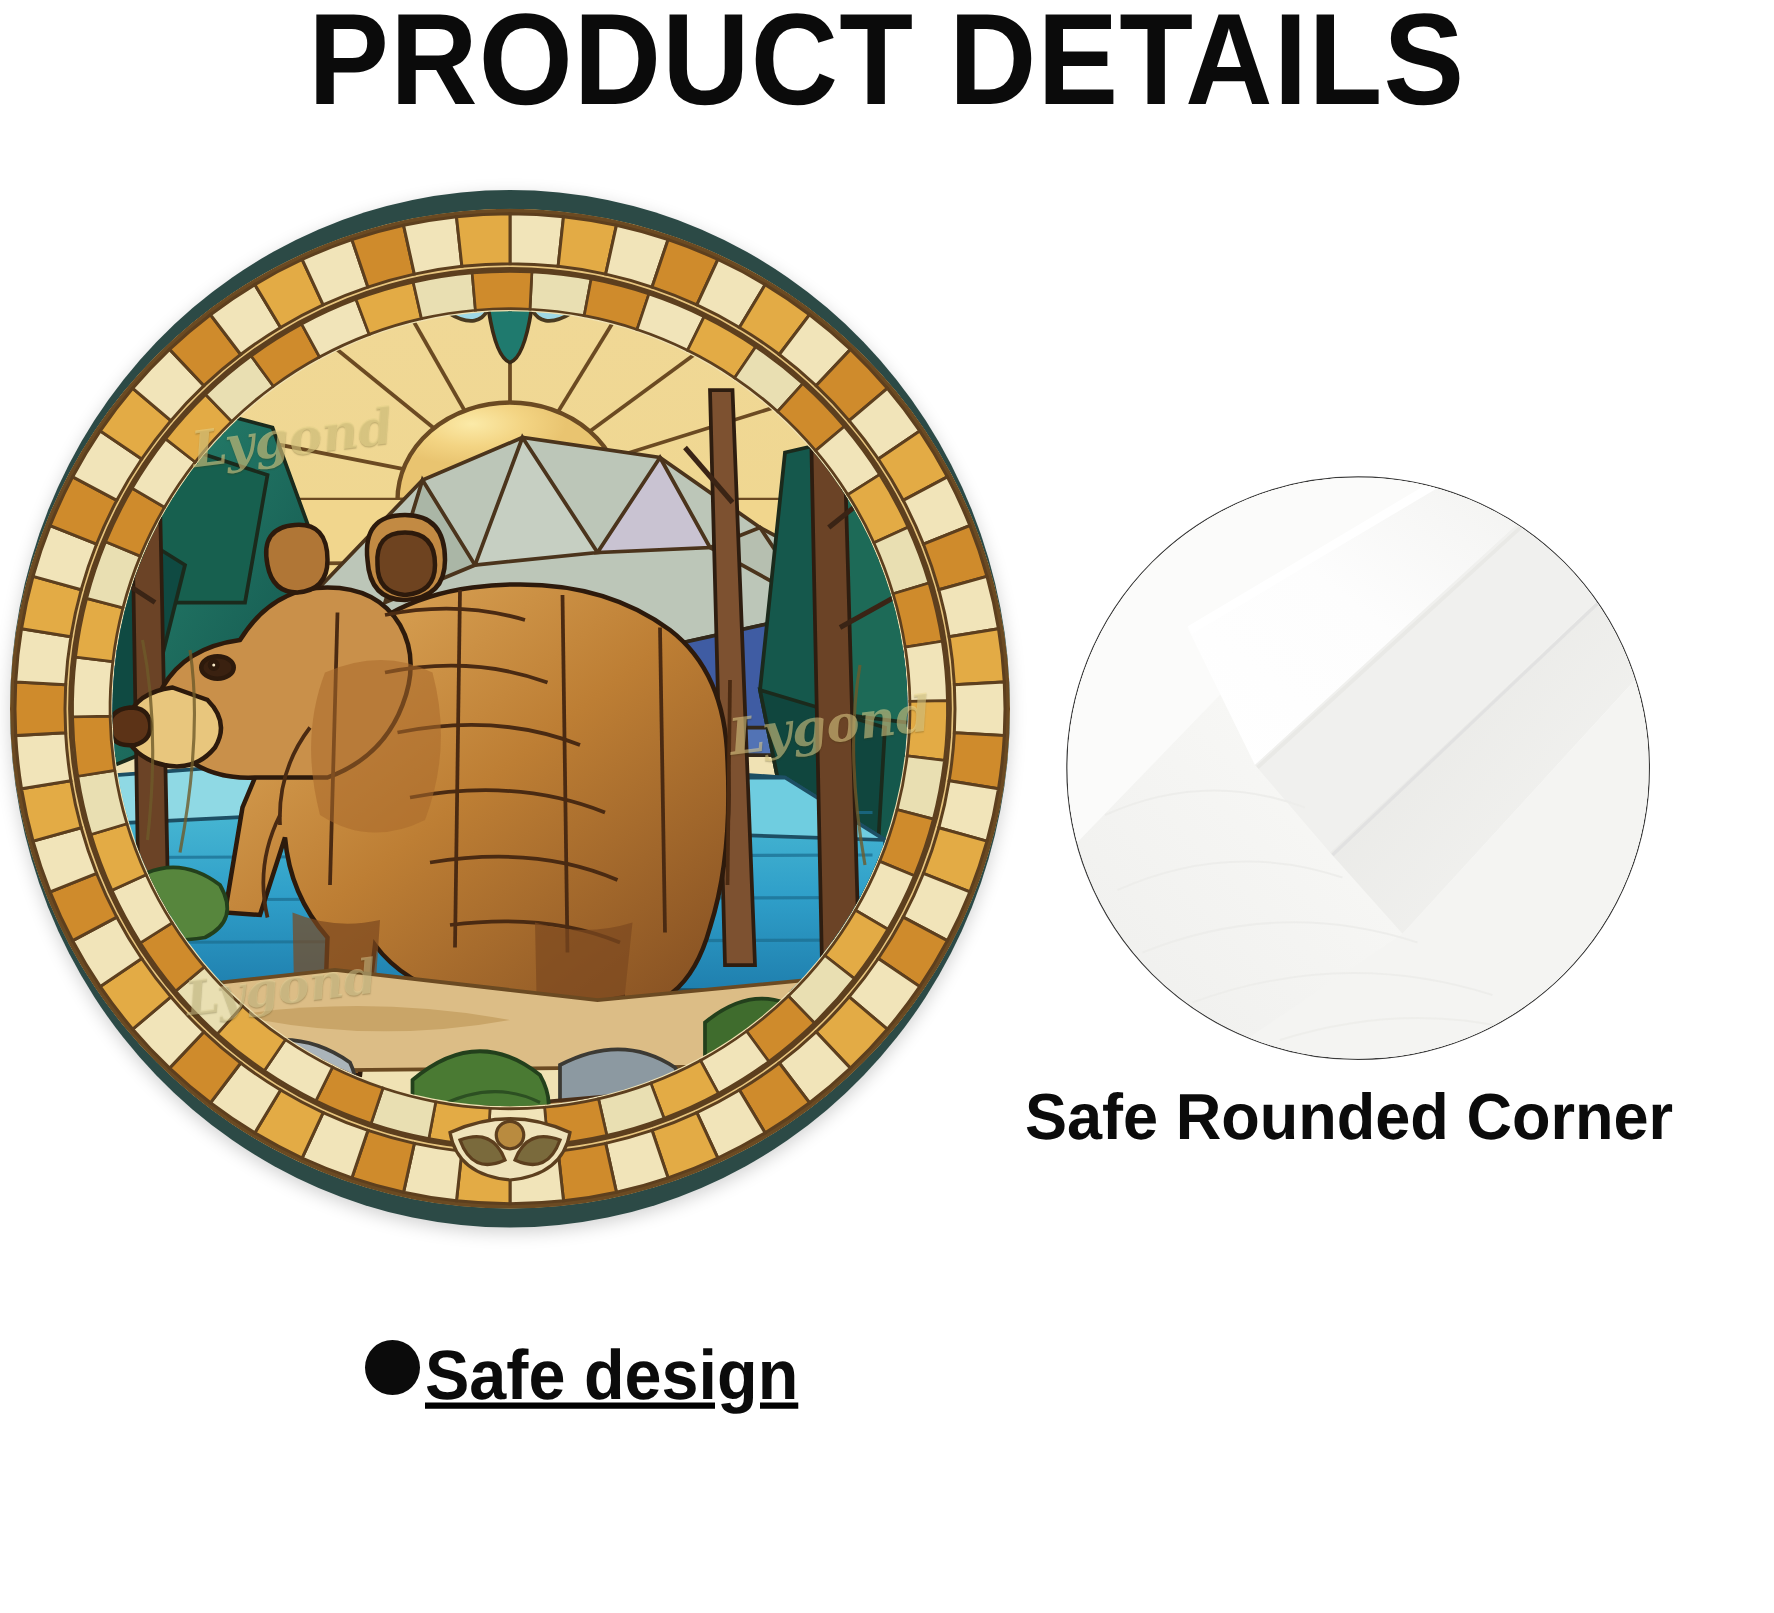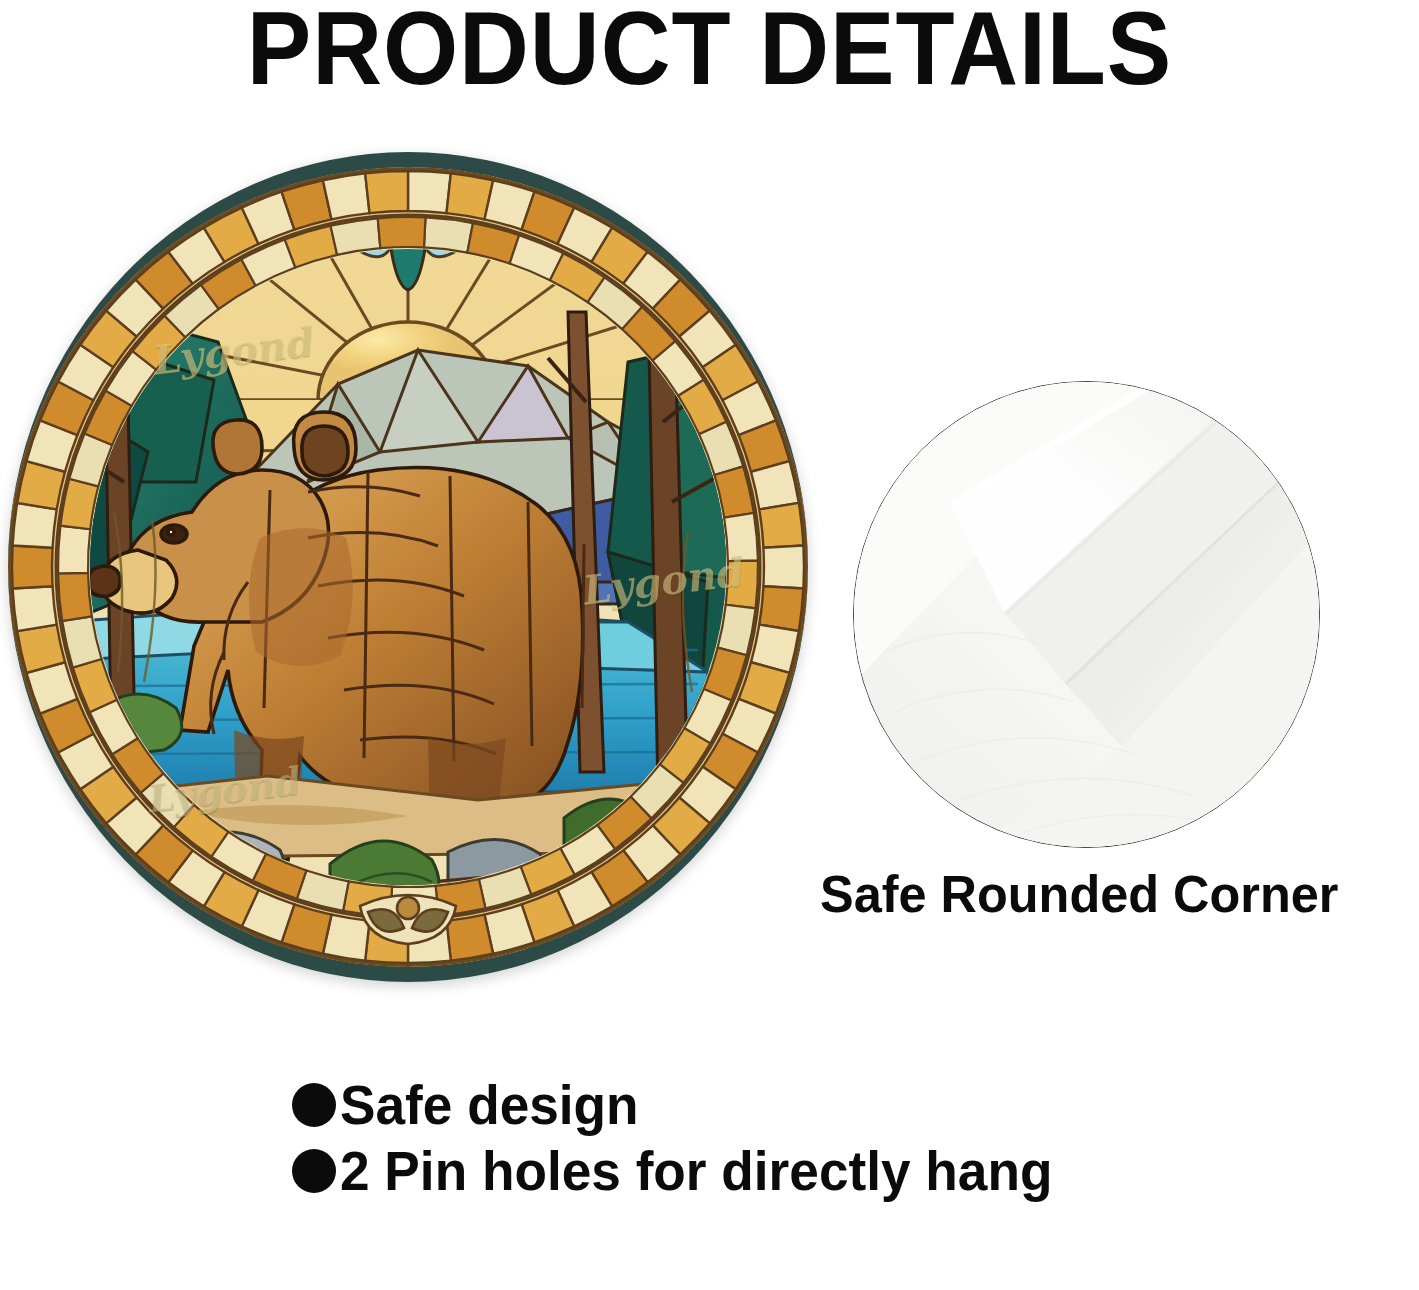--- a/index.html
+++ b/index.html
@@ -100,22 +100,23 @@
 
   
   .bullets {
     position: absolute;
     left: 292px;
     top: 1072px;
     width: 1100px;
   }
   .bullet-row {
     display: flex;
-    align-items: center;
+    align-items: flex-start;
     height: 66px;
+    text-decoration: underline;
   }
   .bullet-dot {
     width: 44px;
     height: 44px;
     border-radius: 50%;
     background: #0b0b0b;
     flex: 0 0 auto;
     margin-right: 4px;
   }
   .bullet-text {
@@ -528,17 +529,13 @@
   </svg>
 </div>
 
 <div class="corner-caption">Safe Rounded Corner</div>
 
 <div class="bullets">
   <div class="bullet-row">
     <span class="bullet-dot"></span>
     <span class="bullet-text">Safe design</span>
   </div>
-  <div class="bullet-row">
-    <span class="bullet-dot"></span>
-    <span class="bullet-text">2 Pin holes for directly hang</span>
-  </div>
 </div>
 
 </body></html>

